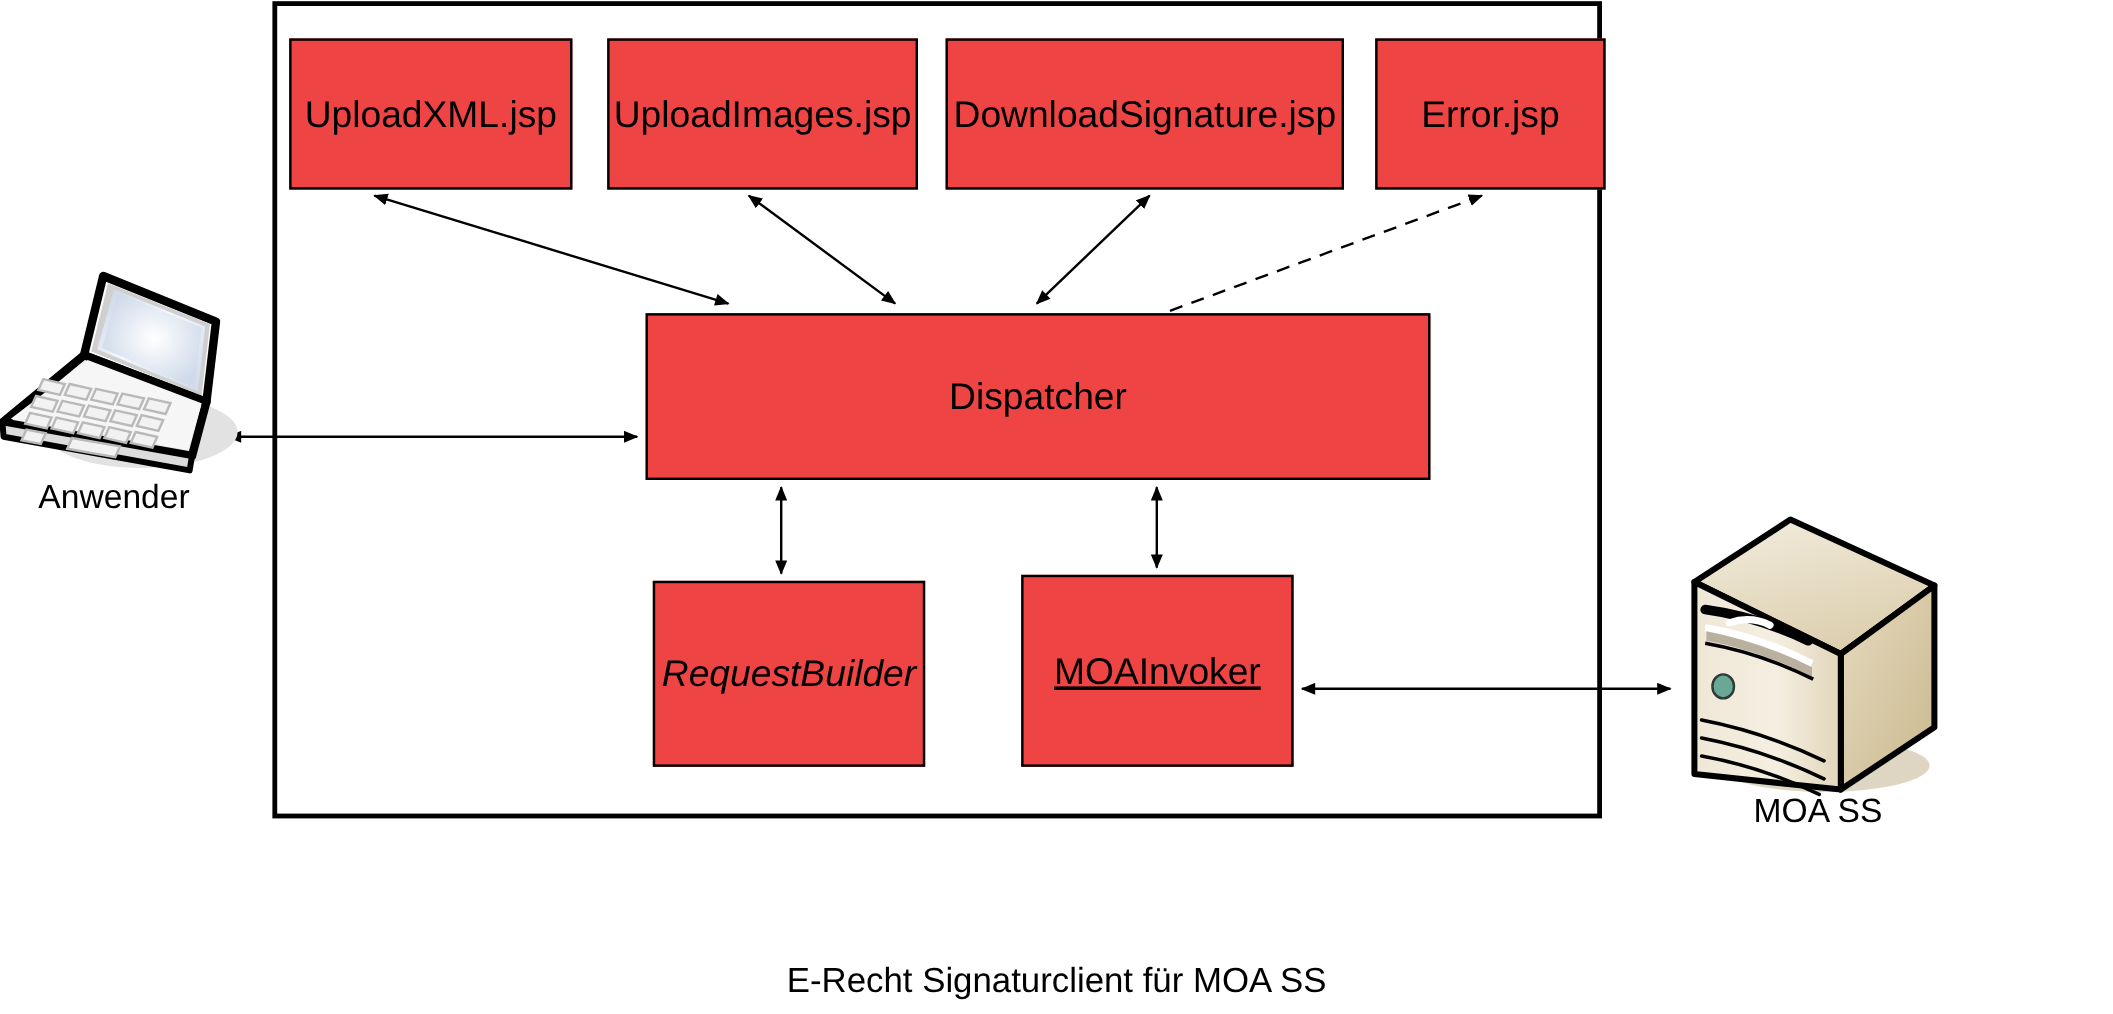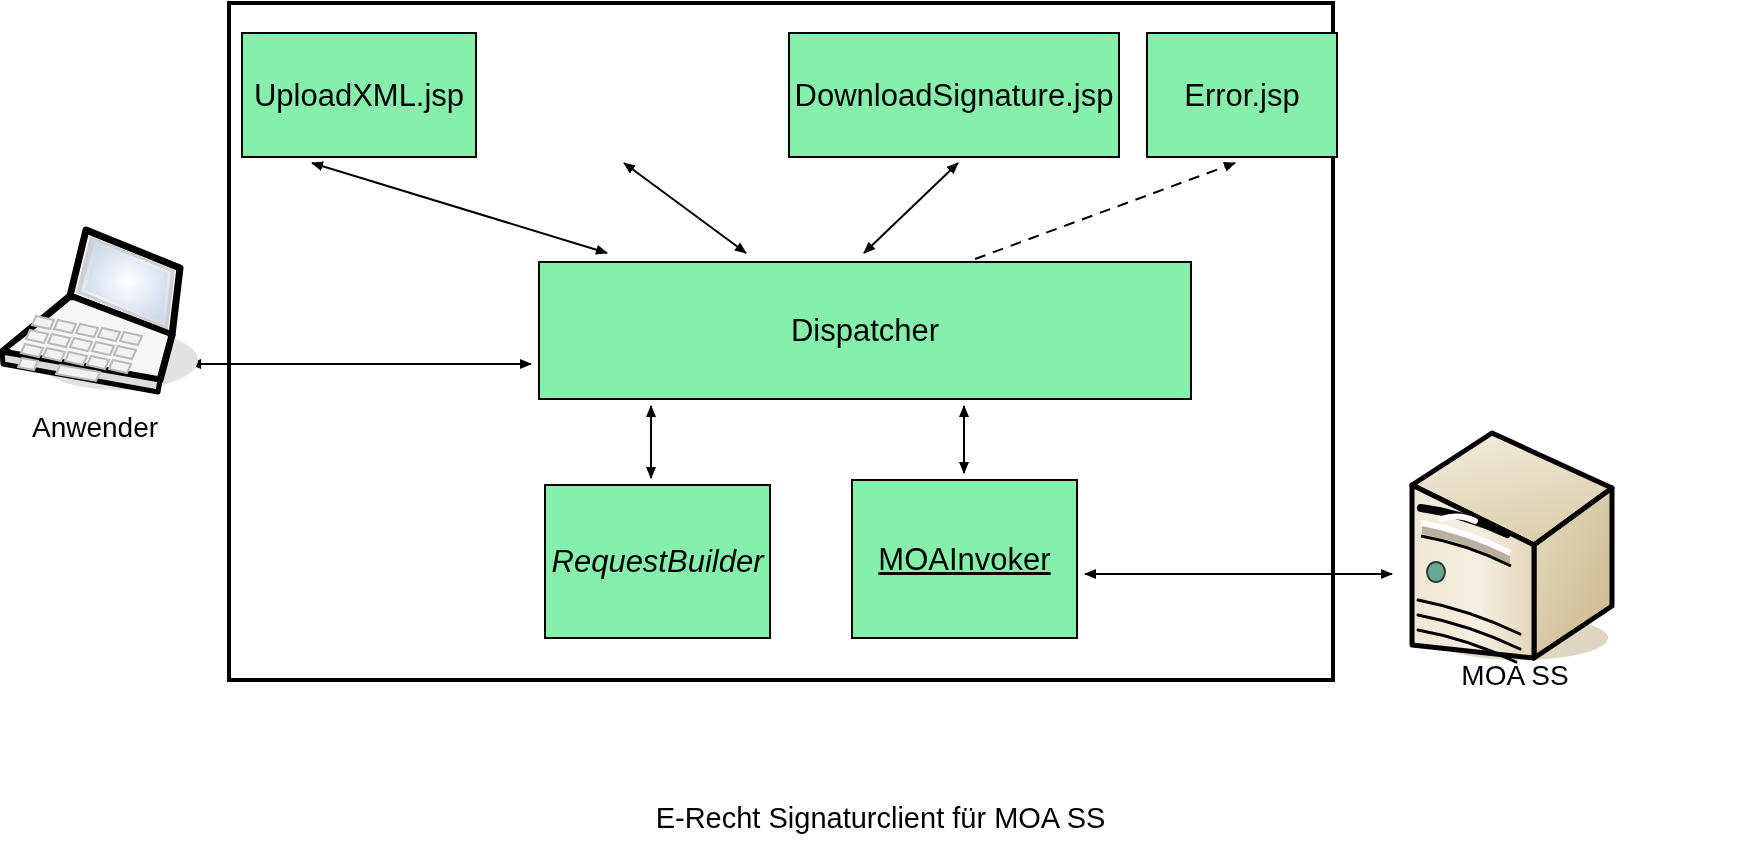--- a/index.html
+++ b/index.html
@@ -1,20 +1,20 @@
 <!DOCTYPE html>
 <html><head>
 <meta charset="utf-8">
 <style>
   html,body{margin:0;padding:0;background:#ffffff;}
   body{width:1761px;height:845px;position:relative;overflow:hidden;
        font-family:"Liberation Sans","DejaVu Sans",sans-serif;color:#000;}
   #stage{position:absolute;left:0;top:0;width:1761px;height:845px;}
   #svg-layer{position:absolute;left:0;top:0;width:1761px;height:845px;}
-  .node-box{position:absolute;border:2px solid #000;background:#86efac;
+  .node-box{position:absolute;border:2px solid #000;background:#ef4444;
             display:flex;align-items:center;justify-content:center;
             box-sizing:border-box;}
   .node-label{font-size:31px;line-height:1;color:#000;white-space:nowrap;}
   .ext-label{position:absolute;font-size:28px;white-space:nowrap;color:#000;
              text-align:center;}
   #caption{position:absolute;left:0;top:802px;width:1761px;text-align:center;
            font-size:29px;color:#000;}
 </style>
 </head>
 <body>
@@ -139,20 +139,23 @@
         <path d="M1418,615 q52,10 102,34"></path>
         <path d="M1418,630 q50,9 98,32"></path>
       </g>
     </g>
   </svg>
 
   <div class="node-box" style="left:241px;top:32px;width:236px;height:126px;">
     <span class="node-label">UploadXML.jsp</span>
   </div>
 
+  <div class="node-box" style="left:506px;top:32px;width:259px;height:126px;">
+    <span class="node-label">UploadImages.jsp</span>
+  </div>
 
   <div class="node-box" style="left:788px;top:32px;width:332px;height:126px;">
     <span class="node-label">DownloadSignature.jsp</span>
   </div>
 
   <div class="node-box" style="left:1146px;top:32px;width:192px;height:126px;">
     <span class="node-label">Error.jsp</span>
   </div>
 
   <div class="node-box" style="left:538px;top:261px;width:654px;height:139px;">
@@ -160,19 +163,19 @@
   </div>
 
   <div class="node-box" style="left:544px;top:484px;width:227px;height:155px;font-style:italic;">
     <span class="node-label">RequestBuilder</span>
   </div>
 
   <div class="node-box" style="left:851px;top:479px;width:227px;height:160px;text-decoration:underline;">
     <span class="node-label">MOAInvoker</span>
   </div>
 
-  <div class="ext-label" style="left:15px;top:398px;width:160px;margin-top:14px;">Anwender</div>
+  <div class="ext-label" style="left:15px;top:398px;width:160px;">Anwender</div>
 
   <div class="ext-label" style="left:1415px;top:660px;width:200px;">MOA SS</div>
 
   <div id="caption">E-Recht Signaturclient für MOA SS</div>
 
 </div>
 
 </body></html>

